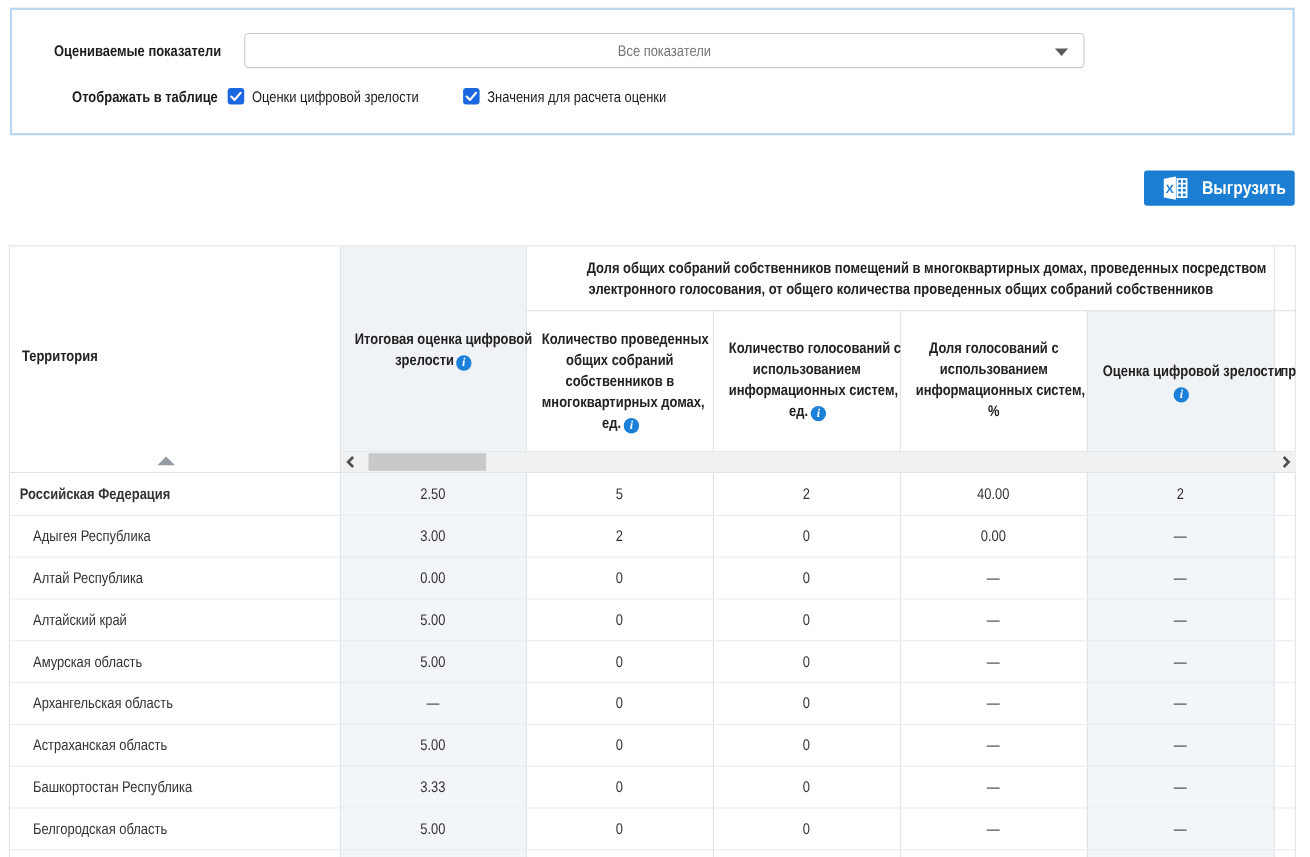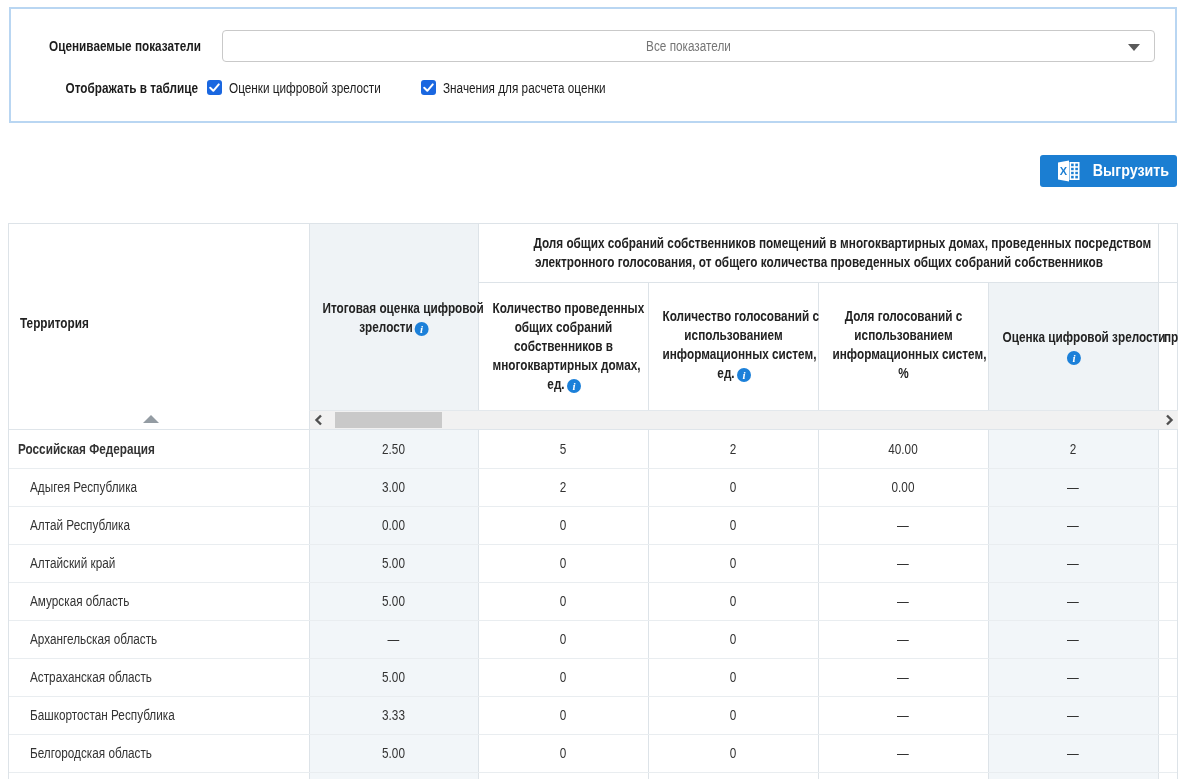--- a/index.html
+++ b/index.html
@@ -5,21 +5,21 @@
 * { margin:0; padding:0; box-sizing:border-box; }
 html,body { width:1191px; height:779px; background:#fff; font-family:"Liberation Sans", sans-serif; overflow:hidden; }
 .abs { position:absolute; }
 .cxc { transform:scaleX(0.84); transform-origin:center center; }
 .cxl { transform:scaleX(0.84); transform-origin:left center; }
 .cxr { transform:scaleX(0.84); transform-origin:right center; }
 
 
 #panel { left:9px; top:7px; width:1168px; height:116px; border:2px solid #b9d6f2; background:#fff; }
 .flabel { font-weight:bold; font-size:14px; color:#1c1c1c; text-align:right; height:16px; line-height:16px; }
-#sel { left:211px; top:21px; width:933px; height:32px; border:1px solid #c9c9c9; border-radius:4px; background:#fff; }
+#sel { left:211px; top:21px; width:764px; height:32px; border:1px solid #c9c9c9; border-radius:4px; background:#fff; }
 #sel .ph { position:absolute; left:0; right:0; top:7px; text-align:center; font-size:14px; color:#757575; }
 #sel .caret { position:absolute; right:14px; top:13px; width:0; height:0; border-left:6px solid transparent; border-right:6px solid transparent; border-top:7px solid #5a5a5a; }
 .cb { width:15px; height:15px; border-radius:3px; background:#1a67e0; }
 .cblabel { font-size:14px; color:#1c1c1c; height:16px; line-height:16px; }
 
 
 #btn { left:1040px; top:155px; width:137px; height:32px; background:#1b7ed2; border-radius:3px; }
 #btn .txt { position:absolute; left:46px; top:6px; width:84px; font-size:17px; font-weight:bold; color:#fff; text-align:center; }
 
 

